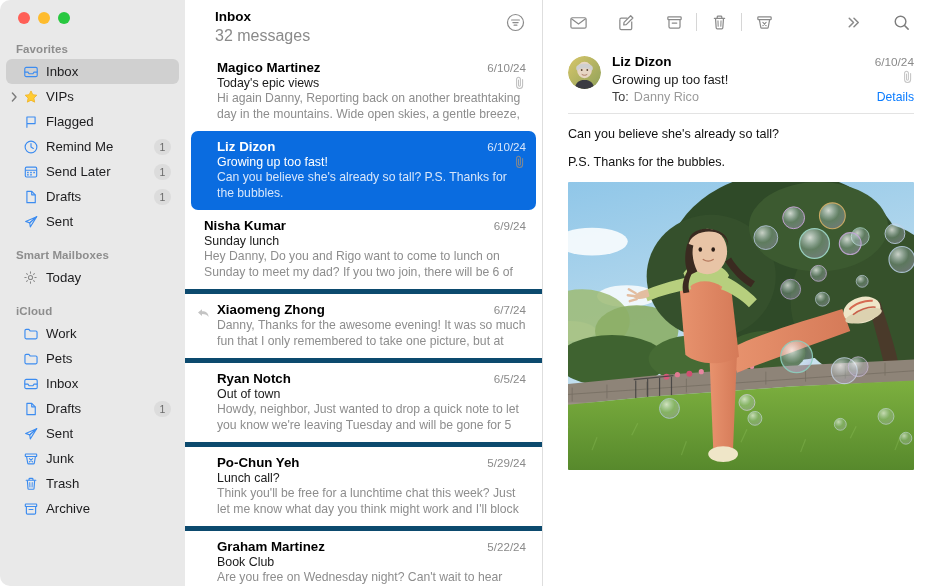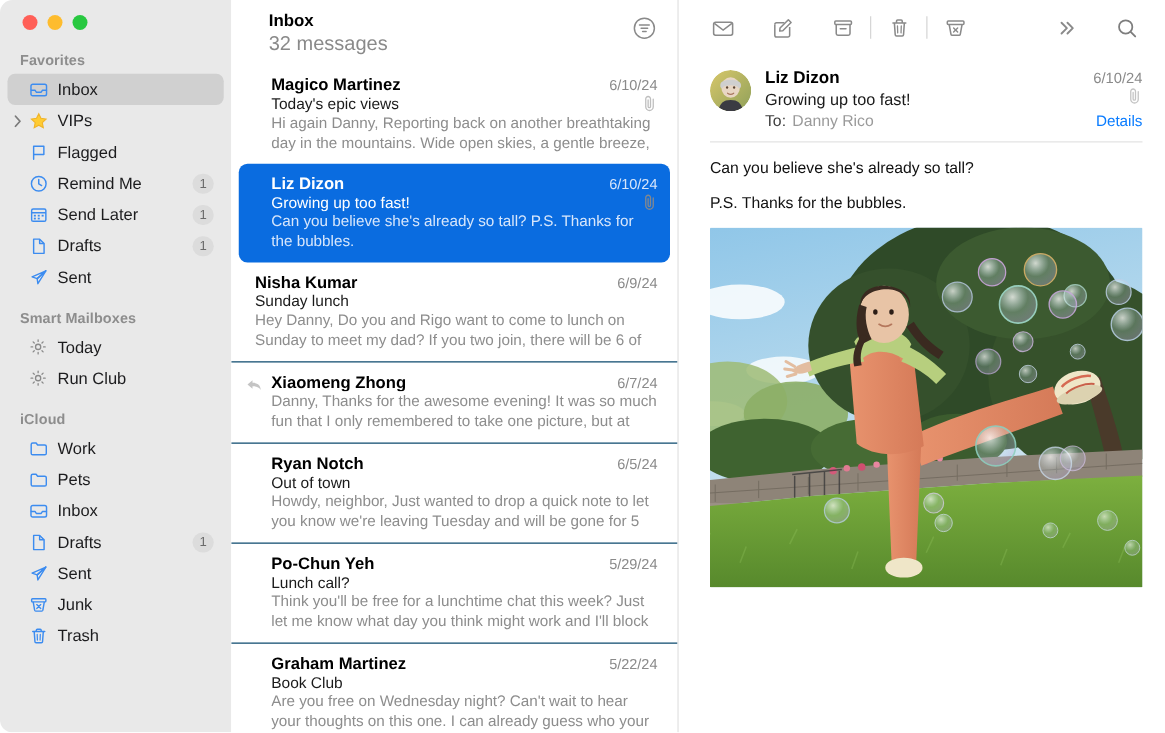--- a/index.html
+++ b/index.html
@@ -120,21 +120,21 @@
   .filter-btn {
     width: 22px; height: 22px;
     margin-top: 2px;
     display: flex; align-items: center; justify-content: center;
   }
   .msglist-body { flex: 1; overflow: hidden; }
 
   .msgrow {
     padding: 8px 16px 9px 32px;
     position: relative;
-    border-top: 1px solid #0c4a6e;
+    border-top: 5px solid #0c4a6e;
   }
   .msgrow:first-child { border-top: none; }
   .msgrow.selected {
     background: #0a6ce0;
     border-radius: 7px;
     margin: 0 6px;
     padding-left: 26px;
     padding-right: 10px;
     border-top: none;
   }
@@ -367,29 +367,20 @@
         <div class="section-title">Smart Mailboxes</div>
         <div class="side-item">
           <span class="side-icon">
             <svg width="15" height="15" viewBox="0 0 18 18" fill="none">
               <circle cx="9" cy="9" r="2.5" stroke="#8a8a8a" stroke-width="1.25"></circle>
               <path d="M9 2.2v1.6M9 14.2v1.6M2.2 9h1.6M14.2 9h1.6M4.2 4.2l1.1 1.1M12.7 12.7l1.1 1.1M13.8 4.2l-1.1 1.1M5.3 12.7l-1.1 1.1" stroke="#8a8a8a" stroke-width="1.25" stroke-linecap="round"></path>
             </svg>
           </span>
           <span class="side-label">Today</span>
         </div>
-        <div class="side-item">
-          <span class="side-icon">
-            <svg width="15" height="15" viewBox="0 0 18 18" fill="none">
-              <circle cx="9" cy="9" r="2.5" stroke="#8a8a8a" stroke-width="1.25"></circle>
-              <path d="M9 2.2v1.6M9 14.2v1.6M2.2 9h1.6M14.2 9h1.6M4.2 4.2l1.1 1.1M12.7 12.7l1.1 1.1M13.8 4.2l-1.1 1.1M5.3 12.7l-1.1 1.1" stroke="#8a8a8a" stroke-width="1.25" stroke-linecap="round"></path>
-            </svg>
-          </span>
-          <span class="side-label">Run Club</span>
-        </div>
         <div class="sec-gap"></div>
         <div class="section-title">iCloud</div>
         <div class="side-item">
           <span class="side-icon">
             <svg width="16" height="16" viewBox="0 0 18 18" fill="none">
               <path d="M2.2 5.2c0-.8.6-1.4 1.4-1.4h3l1.4 1.8h6.4c.8 0 1.4.6 1.4 1.4v6c0 .8-.6 1.4-1.4 1.4H3.6c-.8 0-1.4-.6-1.4-1.4z" stroke="#3c8cf0" stroke-width="1.3" fill="none" stroke-linejoin="round"></path>
             </svg>
           </span>
           <span class="side-label">Work</span>
         </div>
@@ -442,20 +433,30 @@
         <div class="side-item">
           <span class="side-icon">
             <svg width="16" height="16" viewBox="0 0 18 18" fill="none">
               <path d="M3.6 4.8h10.8" stroke="#3c8cf0" stroke-width="1.3" stroke-linecap="round"></path>
               <path d="M6.8 4.8V3.6c0-.5.4-.9.9-.9h2.6c.5 0 .9.4.9.9v1.2" stroke="#3c8cf0" stroke-width="1.3" fill="none"></path>
               <path d="M4.9 4.8l.7 9.2c0 .5.5.9 1 .9h4.8c.5 0 1-.4 1-.9l.7-9.2" stroke="#3c8cf0" stroke-width="1.3" fill="none"></path>
               <path d="M7.6 7.4l.2 5M10.4 7.4l-.2 5" stroke="#3c8cf0" stroke-width="1.1" stroke-linecap="round"></path>
             </svg>
           </span>
           <span class="side-label">Trash</span>
+        </div>
+        <div class="side-item">
+          <span class="side-icon">
+            <svg width="16" height="16" viewBox="0 0 18 18" fill="none">
+              <rect x="2.6" y="3.4" width="12.8" height="2.8" rx="0.7" stroke="#3c8cf0" stroke-width="1.3"></rect>
+              <path d="M3.8 6.2v7.2c0 .7.6 1.3 1.3 1.3h7.8c.7 0 1.3-.6 1.3-1.3V6.2" stroke="#3c8cf0" stroke-width="1.3" fill="none"></path>
+              <path d="M6.8 9.6h4.4" stroke="#3c8cf0" stroke-width="1.3" stroke-linecap="round"></path>
+            </svg>
+          </span>
+          <span class="side-label">Archive</span>
         </div>
       </div>
   </div>
 
   <div class="msglist">
     <div class="msglist-header">
       <div>
         <div class="ml-title">Inbox</div>
         <div class="ml-count">32 messages</div>
       </div>

